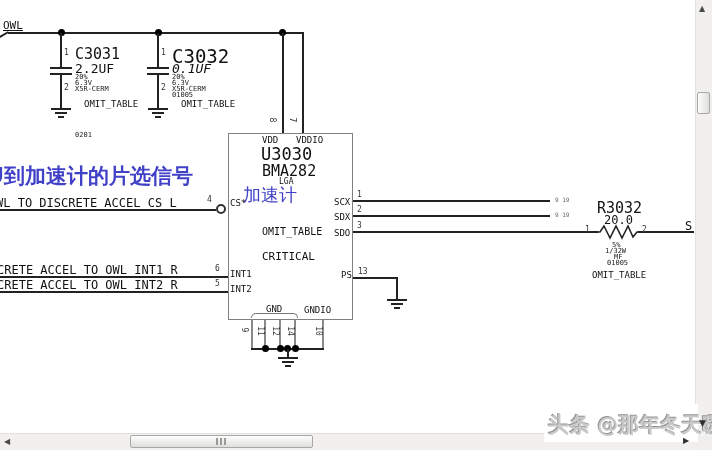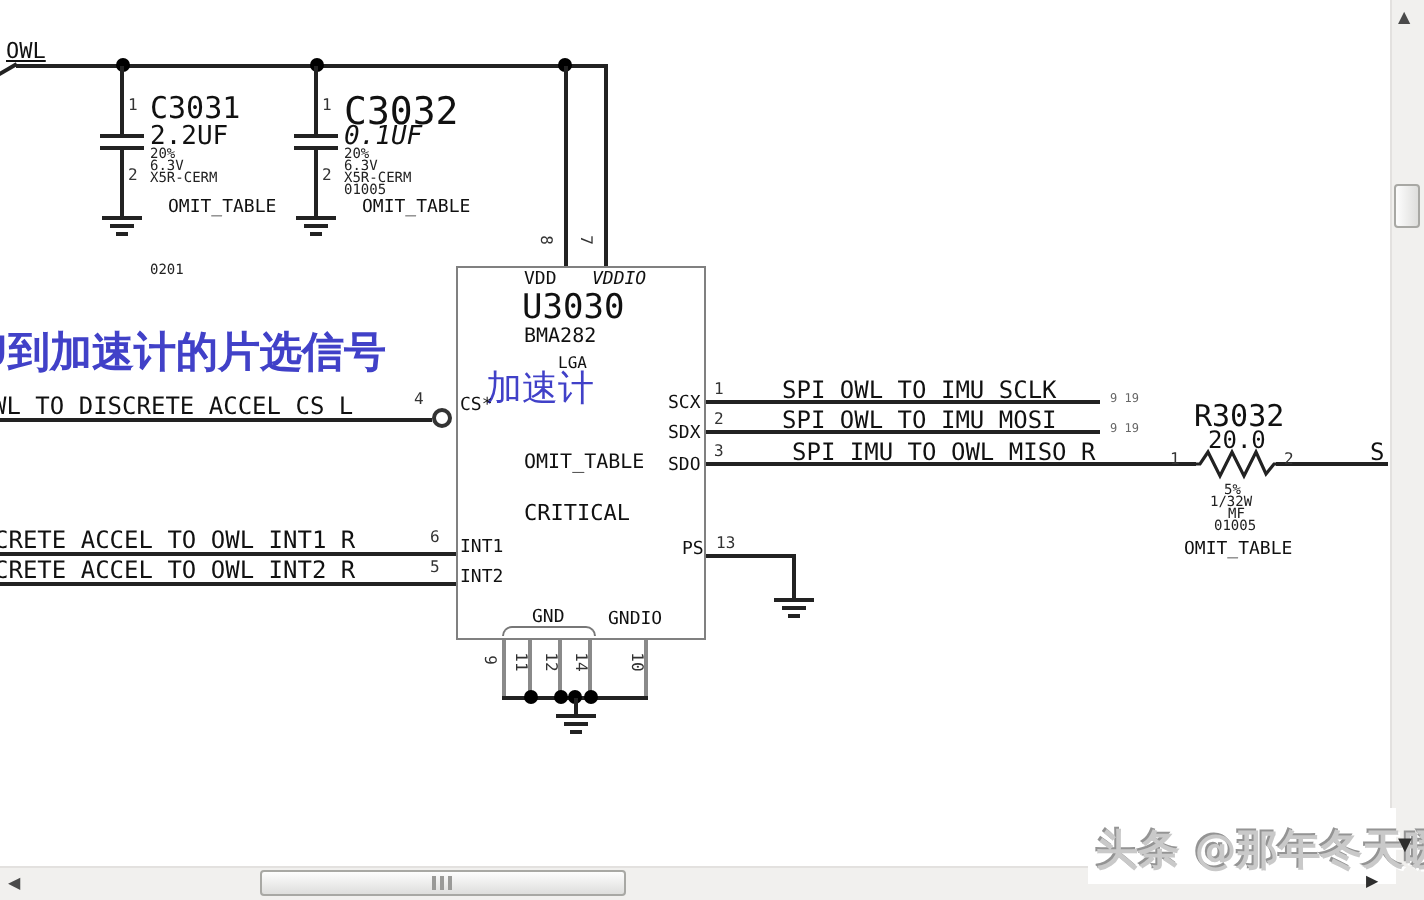--- a/index.html
+++ b/index.html
@@ -79,23 +79,23 @@
   <div class="t small" style="left:172px; top:92px;">01005</div>
   <div class="t" style="left:181px; top:100px; font-size:9px;">OMIT_TABLE</div>
 
   <div class="w" style="left:282px; top:33px; width:2px; height:100px;"></div>
   <div class="w" style="left:302px; top:32px; width:2px; height:101px;"></div>
   <div class="t pin-num" style="left:270px; top:116px;"><span class="rot">8</span></div>
   <div class="t pin-num" style="left:290px; top:116px;"><span class="rot">7</span></div>
 
   <div style="position:absolute; left:228px; top:133px; width:125px; height:187px; border:1px solid #808080; background:#fff;"></div>
   <div class="t" style="left:262px; top:136px; font-size:9px;">VDD</div>
-  <div class="t" style="left:296px; top:136px; font-size:9px;font-style:italic;">VDDIO</div>
+  <div class="t" style="left:296px; top:136px; font-size:9px;">VDDIO</div>
   <div class="t" style="left:261px; top:146px; font-size:17px;">U3030</div>
-  <div class="t" style="left:262px; top:164px; font-size:10px;">BMA282</div>
+  <div class="t" style="left:262px; top:164px; font-size:15px;">BMA282</div>
   <div class="t" style="left:279px; top:178px; font-size:8px;">LGA</div>
   <div class="t blue" style="left:243px; top:186px; font-size:18px; font-family:'DejaVu Sans',sans-serif;">加速计</div>
   <div class="t" style="left:230px; top:199px; font-size:9px;">CS*</div>
   <div class="t" style="left:334px; top:198px; font-size:9px;">SCX</div>
   <div class="t" style="left:334px; top:213px; font-size:9px;">SDX</div>
   <div class="t" style="left:334px; top:229px; font-size:9px;">SDO</div>
   <div class="t" style="left:262px; top:227px; font-size:10px;">OMIT_TABLE</div>
   <div class="t" style="left:262px; top:251px; font-size:11px;">CRITICAL</div>
   <div class="t" style="left:230px; top:270px; font-size:9px;">INT1</div>
   <div class="t" style="left:230px; top:285px; font-size:9px;">INT2</div>
@@ -112,31 +112,28 @@
 
   <div class="t" style="left:-3px; top:264px; font-size:12px;">CRETE_ACCEL_TO_OWL_INT1_R</div>
   <div class="w" style="left:0px; top:276px; width:228px; height:2px;"></div>
   <div class="t pin-num" style="left:215px; top:265px;">6</div>
 
   <div class="t" style="left:-3px; top:279px; font-size:12px;">CRETE_ACCEL_TO_OWL_INT2_R</div>
   <div class="w" style="left:0px; top:291px; width:228px; height:2px;"></div>
   <div class="t pin-num" style="left:215px; top:280px;">5</div>
 
   <div class="t pin-num" style="left:357px; top:191px;">1</div>
-  <div class="t" style="left:391px; top:189px; font-size:12px;">SPI_OWL_TO_IMU_SCLK</div>
   <div class="w" style="left:353px; top:200px; width:197px; height:2px;"></div>
   <div class="t" style="left:555px; top:197px; font-size:6px; color:#666;">9 19</div>
 
   <div class="t pin-num" style="left:357px; top:206px;">2</div>
-  <div class="t" style="left:391px; top:204px; font-size:12px;">SPI_OWL_TO_IMU_MOSI</div>
   <div class="w" style="left:353px; top:215px; width:197px; height:2px;"></div>
   <div class="t" style="left:555px; top:212px; font-size:6px; color:#666;">9 19</div>
 
   <div class="t pin-num" style="left:357px; top:222px;">3</div>
-  <div class="t" style="left:396px; top:220px; font-size:12px;">SPI_IMU_TO_OWL_MISO_R</div>
   <div class="w" style="left:353px; top:231px; width:245px; height:2px;"></div>
   <div class="w" style="left:638px; top:231px; width:56px; height:2px;"></div>
   <div class="t" style="left:685px; top:220px; font-size:12px;">S</div>
 
   <div class="t" style="left:597px; top:201px; font-size:15px;">R3032</div>
   <div class="t" style="left:604px; top:214px; font-size:12px;">20.0</div>
   <svg style="left:596px; top:224px;" width="44" height="16">
     <polyline points="0,8 4,8 8,2 14,14 20,2 26,14 32,2 37,13 41,8 44,8" fill="none" stroke="#222" stroke-width="1.6"></polyline>
   </svg>
   <div class="t pin-num" style="left:585px; top:226px;">1</div>

